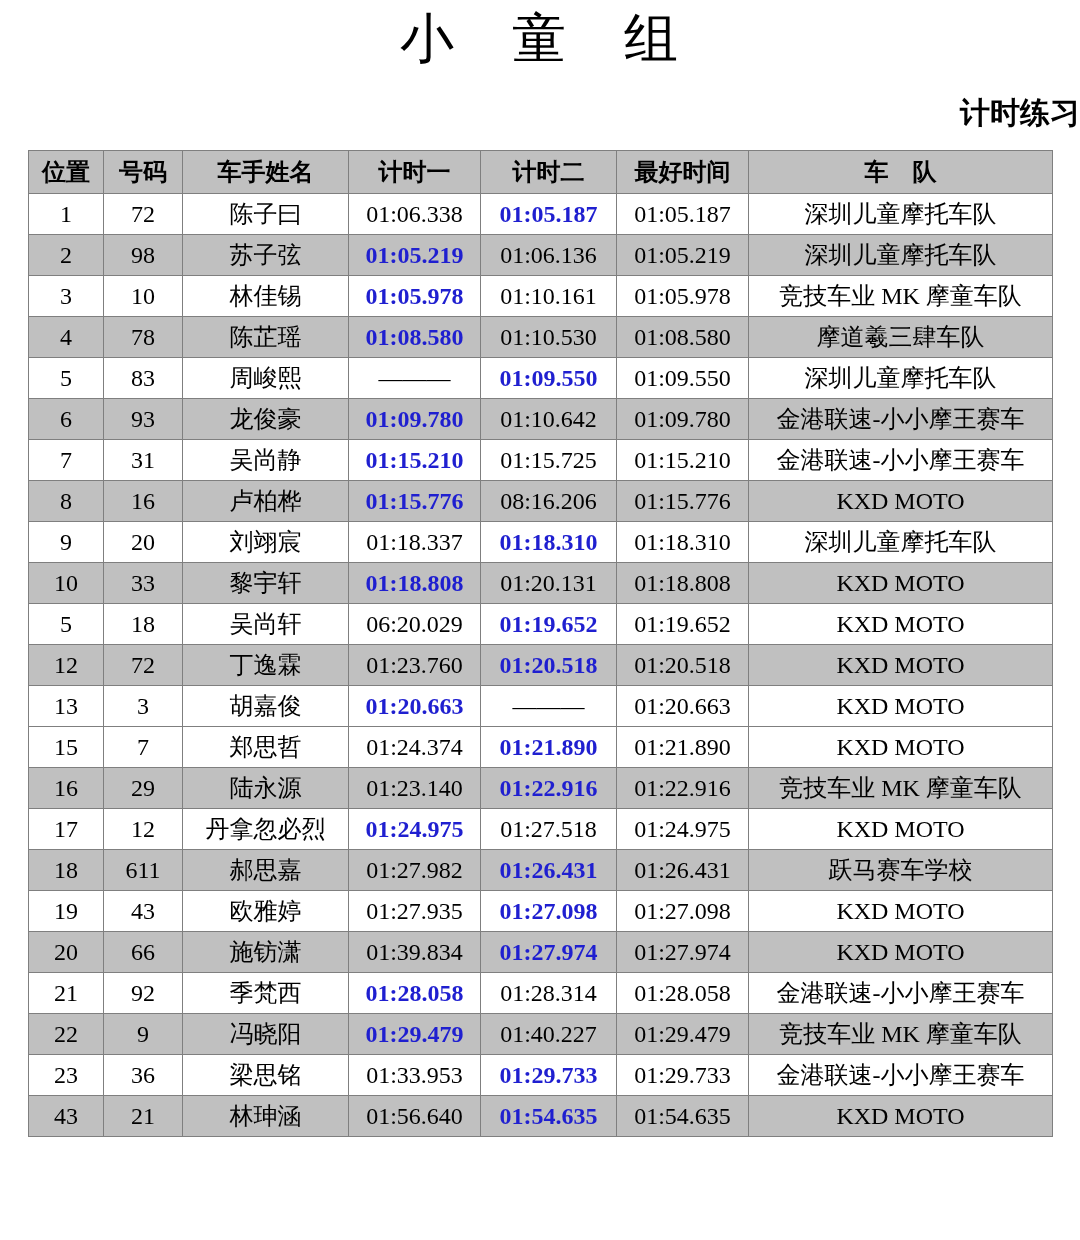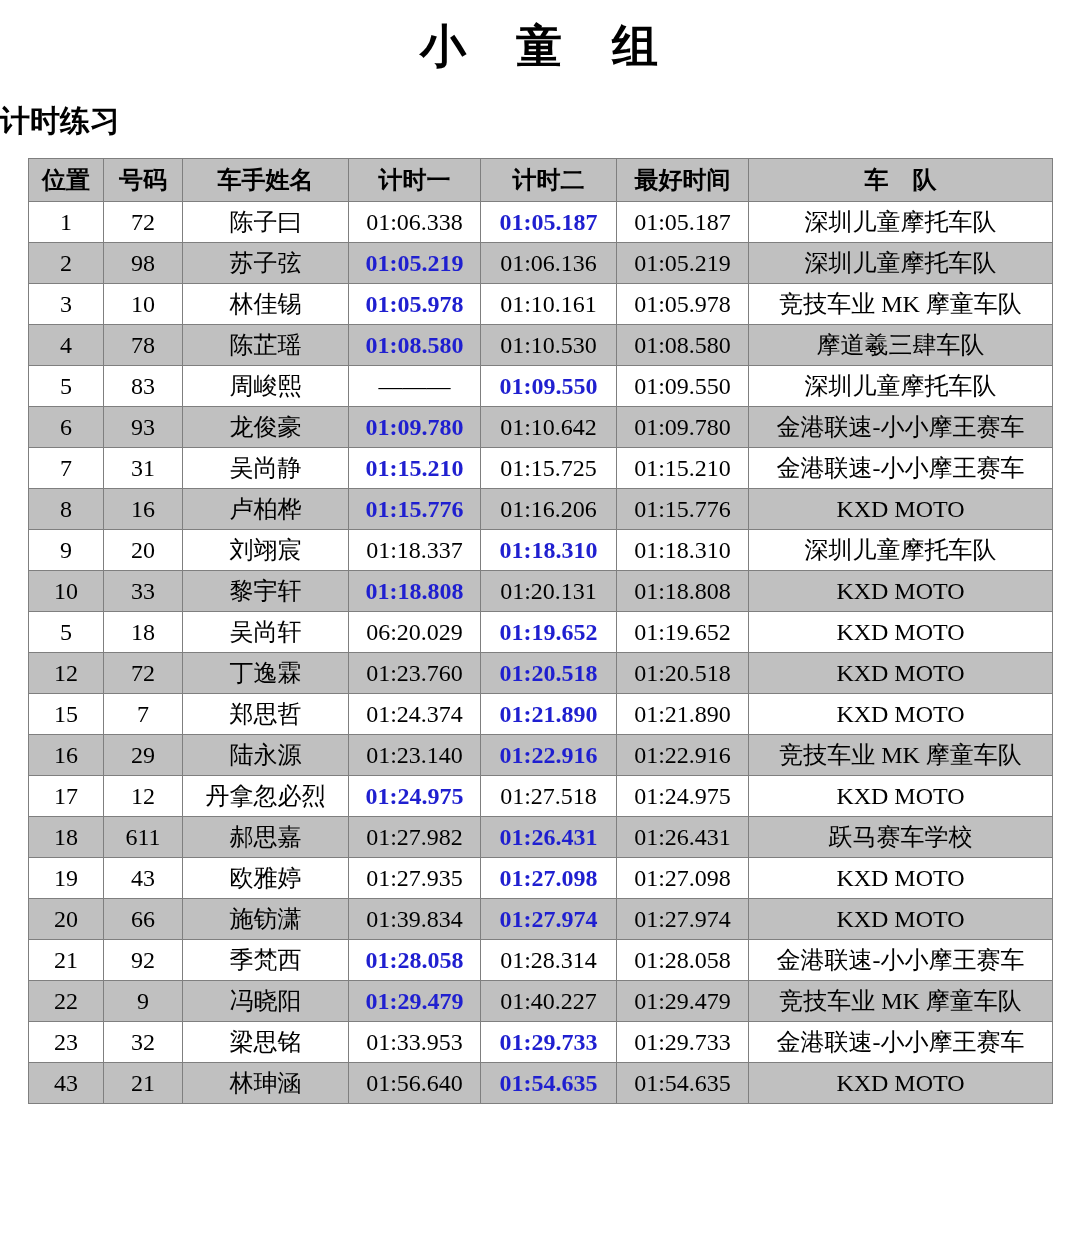--- a/index.html
+++ b/index.html
@@ -10,30 +10,30 @@
   }
   html,body{margin:0;padding:0;}
   body{
     width:1080px;height:1240px;
     background:#ffffff;
     color:var(--ink);
     font-family:"Liberation Serif","DejaVu Serif",serif;
     overflow:hidden;
   }
   .page-title{
-    margin:20px 0 0 0;
+    margin:12px 0 0 0;
     text-align:center;
-    font-size:46px;
+    font-size:54px;
     line-height:54px;
-    font-weight:bold;
+    font-weight:normal;
     letter-spacing:2px;
   }
   .page-subtitle{
     margin:30px 0 16px 0;
-    text-align:left;
+    text-align:right;
     font-size:30px;
     line-height:34px;
     font-weight:bold;
   }
   table.results{
     margin:20px 0 0 28px;
     width:1024px;
     border-collapse:collapse;
     table-layout:fixed;
   }
@@ -152,21 +152,21 @@
     <td class="hl">01:15.210</td>
     <td>01:15.725</td>
     <td>01:15.210</td>
     <td>金港联速-小小摩王赛车</td>
   </tr>
         <tr class="stripe">
     <td>8</td>
     <td>16</td>
     <td>卢柏桦</td>
     <td class="hl">01:15.776</td>
-    <td>01:16.206</td>
+    <td>08:16.206</td>
     <td>01:15.776</td>
     <td>KXD MOTO</td>
   </tr>
         <tr>
     <td>9</td>
     <td>20</td>
     <td>刘翊宸</td>
     <td>01:18.337</td>
     <td class="hl">01:18.310</td>
     <td>01:18.310</td>
@@ -193,20 +193,29 @@
         <tr class="stripe">
     <td>12</td>
     <td>72</td>
     <td>丁逸霖</td>
     <td>01:23.760</td>
     <td class="hl">01:20.518</td>
     <td>01:20.518</td>
     <td>KXD MOTO</td>
   </tr>
         <tr>
+    <td>13</td>
+    <td>3</td>
+    <td>胡嘉俊</td>
+    <td class="hl">01:20.663</td>
+    <td>———</td>
+    <td>01:20.663</td>
+    <td>KXD MOTO</td>
+  </tr>
+        <tr>
     <td>15</td>
     <td>7</td>
     <td>郑思哲</td>
     <td>01:24.374</td>
     <td class="hl">01:21.890</td>
     <td>01:21.890</td>
     <td>KXD MOTO</td>
   </tr>
         <tr class="stripe">
     <td>16</td>
@@ -266,21 +275,21 @@
     <td>22</td>
     <td>9</td>
     <td>冯晓阳</td>
     <td class="hl">01:29.479</td>
     <td>01:40.227</td>
     <td>01:29.479</td>
     <td>竞技车业 MK 摩童车队</td>
   </tr>
         <tr>
     <td>23</td>
-    <td>32</td>
+    <td>36</td>
     <td>梁思铭</td>
     <td>01:33.953</td>
     <td class="hl">01:29.733</td>
     <td>01:29.733</td>
     <td>金港联速-小小摩王赛车</td>
   </tr>
         <tr class="stripe">
     <td>43</td>
     <td>21</td>
     <td>林珅涵</td>

